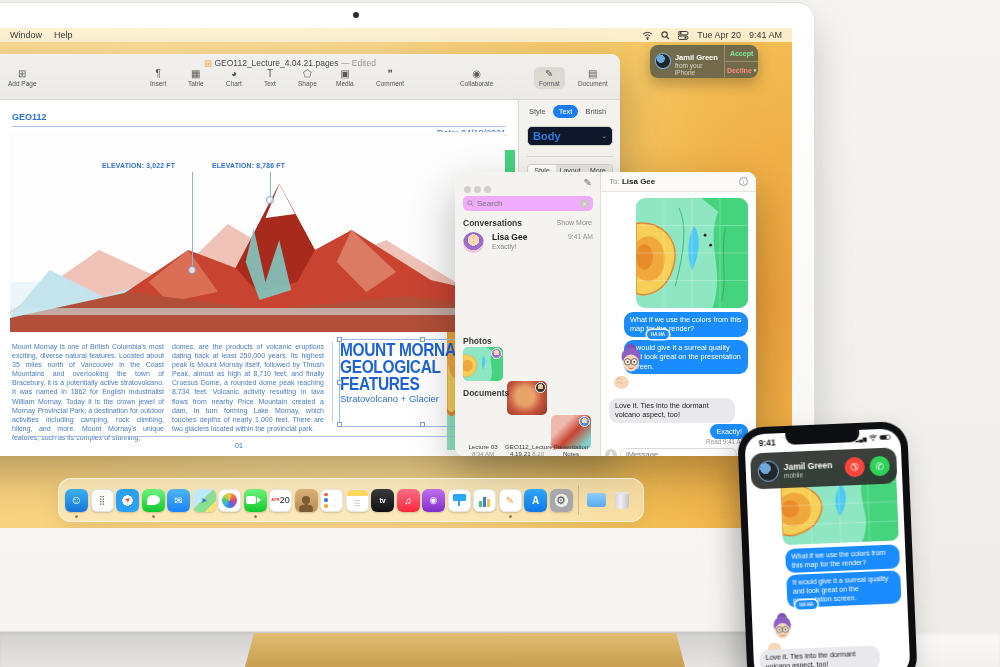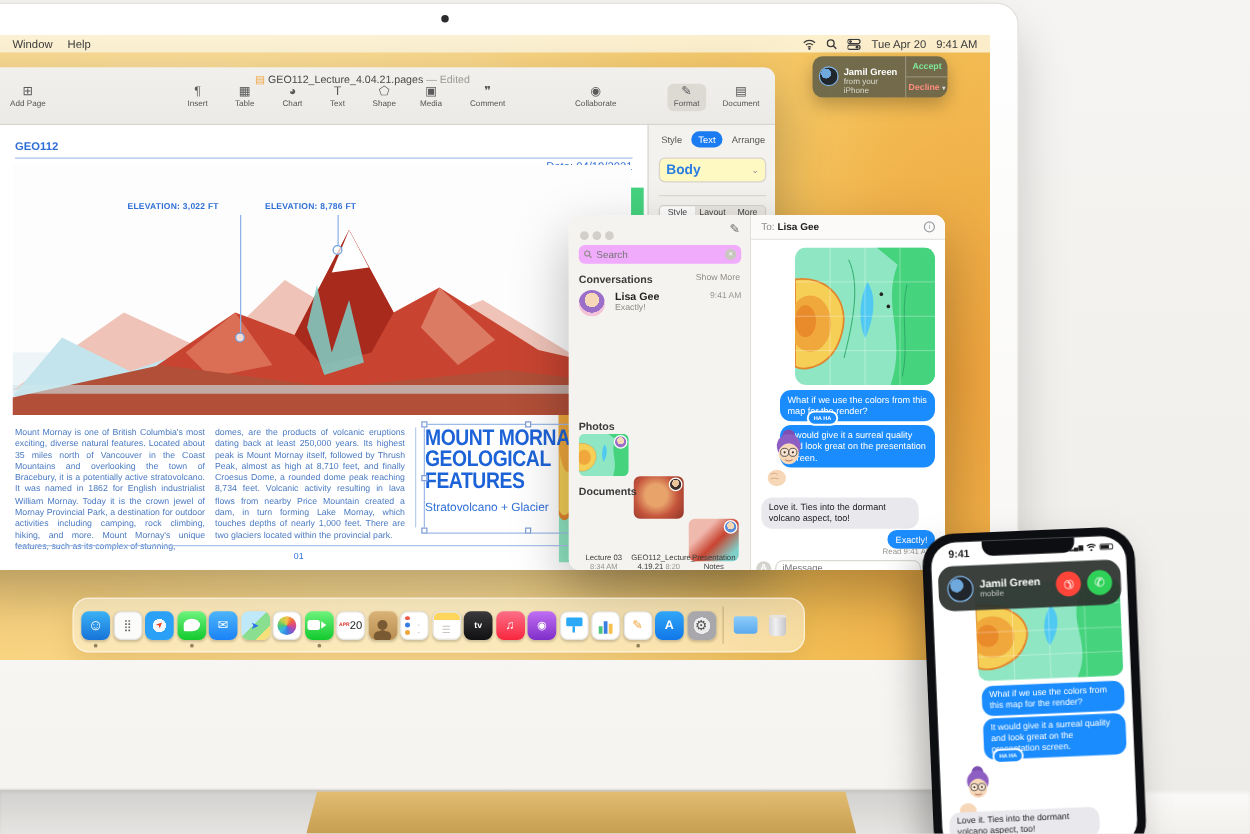--- a/index.html
+++ b/index.html
@@ -238,39 +238,39 @@
         <div class="a lead" style="left:310px;top:72px;height:24px"></div>
         <div class="a lead-dot" style="left:306px;top:96px"></div>
 
         <div class="a doc-col" style="left:52px;top:242px;width:152px">Mount Mornay is one of British Columbia's most exciting, diverse natural features. Located about 35 miles north of Vancouver in the Coast Mountains and overlooking the town of Bracebury, it is a potentially active stratovolcano. It was named in 1862 for English industrialist William Mornay. Today it is the crown jewel of Mornay Provincial Park, a destination for outdoor activities including camping, rock climbing, hiking, and more. Mount Mornay's unique features, such as its complex of stunning,</div>
         <div class="a doc-col" style="left:212px;top:242px;width:152px">domes, are the products of volcanic eruptions dating back at least 250,000 years. Its highest peak is Mount Mornay itself, followed by Thrush Peak, almost as high at 8,710 feet, and finally Croesus Dome, a rounded dome peak reaching 8,734 feet. Volcanic activity resulting in lava flows from nearby Price Mountain created a dam, in turn forming Lake Mornay, which touches depths of nearly 1,000 feet. There are two glaciers located within the provincial park.</div>
         <div class="a" style="left:372px;top:242px;width:1px;height:80px;background:#b9cdec"></div>
 
         <div class="a" style="left:380px;top:240px;width:170px;height:86px;outline:1px solid #9fbce8">
           <div class="headline" style="margin-top:2px">MOUNT MORNAY</div>
           <div class="headline">GEOLOGICAL FEATURES</div>
-          <div class="subhead" style="margin-top:8px">Stratovolcano + Glacier</div>
+          <div class="subhead" style="margin-top:0">Stratovolcano + Glacier</div>
           <div class="a handle" style="left:-3px;top:-3px"></div>
           <div class="a handle" style="left:80px;top:-3px"></div>
           <div class="a handle" style="left:-3px;top:40px"></div>
           <div class="a handle" style="left:-3px;top:82px"></div>
           <div class="a handle" style="left:80px;top:82px"></div>
         </div>
 
         <div class="a pg-rule" style="left:52px;top:336px;width:494px"></div>
         <div class="a blue" style="left:0;top:342px;width:558px;text-align:center;font-size:7px">01</div>
       </div>
 
       <div class="a fmt">
         <div class="a" style="left:4px;top:5px;display:flex;gap:1px">
           <span class="fmt-tab">Style</span>
           <span class="fmt-tab on">Text</span>
-          <span class="fmt-tab">Arrange</span>
-        </div>
-        <div class="a" style="left:8px;top:26px;width:86px;height:20px;background:#fef9c3;border:1px solid #d7d4ce;border-radius:5px;display:flex;align-items:center;padding:0 5px">
+          <span class="fmt-tab">British</span>
+        </div>
+        <div class="a" style="left:8px;top:26px;width:86px;height:20px;background:#0f172a;border:1px solid #d7d4ce;border-radius:5px;display:flex;align-items:center;padding:0 5px">
           <span style="font-size:11px;font-weight:bold;color:#2a7de1">Body</span>
           <span style="margin-left:auto;color:#8a8a8a;font-size:7px">⌄</span>
         </div>
         <div class="a" style="left:8px;top:56px;width:86px;height:1px;background:#ddd9d3"></div>
         <div class="a seg" style="left:8px;top:64px;width:86px">
           <div class="on">Style</div>
           <div>Layout</div>
           <div>More</div>
         </div>
         <div class="a" style="left:8px;top:88px;font-size:7px;color:#777">Font</div>

